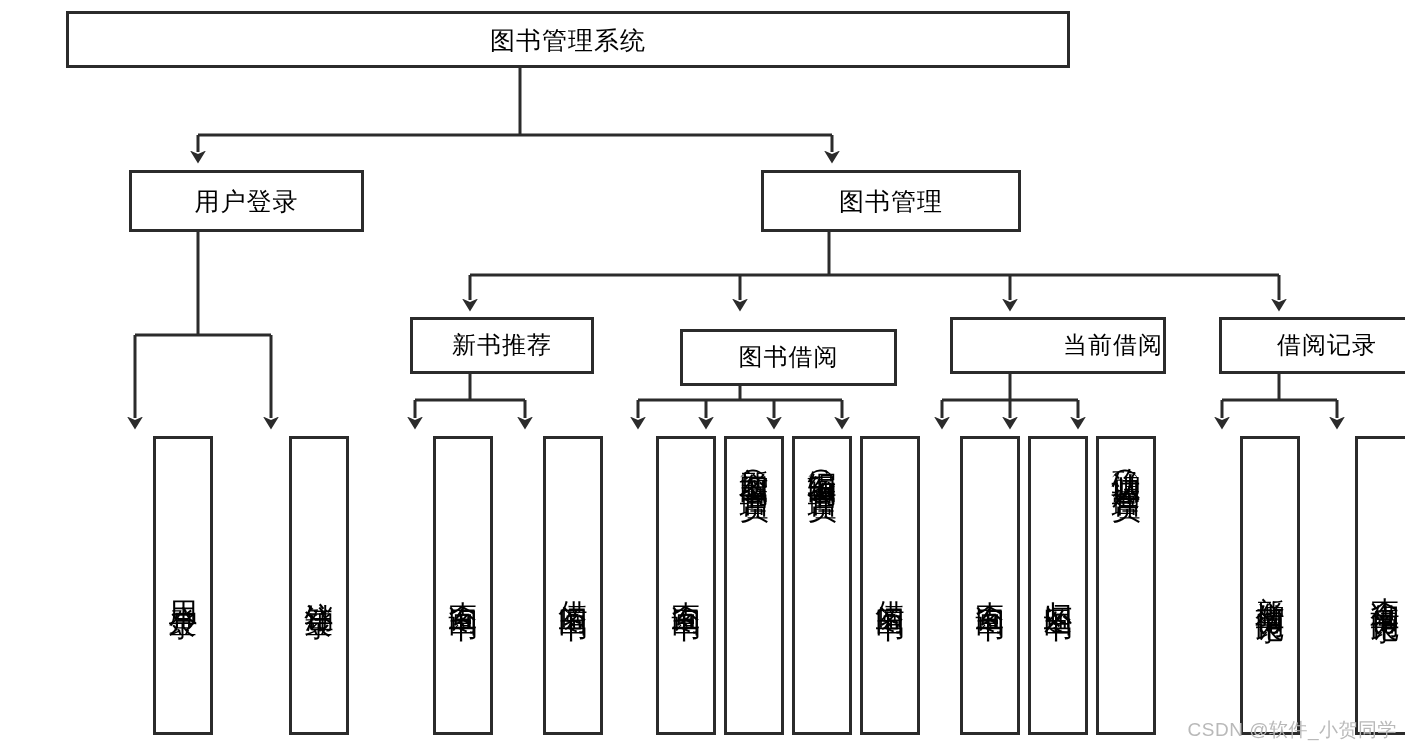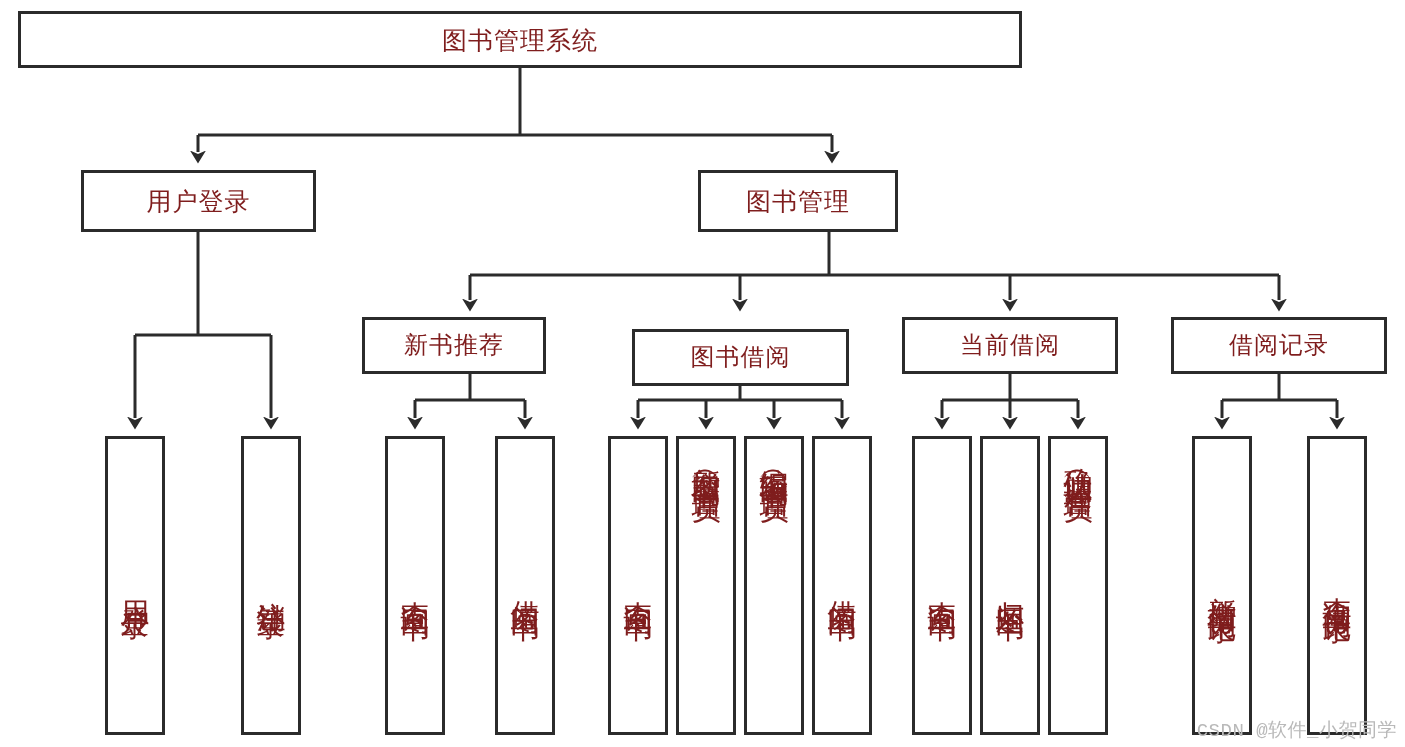--- a/index.html
+++ b/index.html
@@ -19,21 +19,22 @@
     overflow: hidden;
   }
   .node {
     position: absolute;
     box-sizing: border-box;
     border: 3px solid #2b2b2b;
     background: #ffffff;
     display: flex;
     align-items: center;
     justify-content: center;
-    color: #7f1d1d;
+    color: #000000;
+    margin-left: 48px;
   }
   .node .label {
     letter-spacing: 1px;
     line-height: 1.12;
     text-align: center;
     white-space: pre;
   }
   .node.root .label { font-size: 25px; }
   .node.lvl2 .label { font-size: 25px; }
   .node.lvl3 .label { font-size: 24px; }
@@ -69,21 +70,20 @@
   .arrowhead { fill: #2b2b2b; }
 
   .watermark {
     position: absolute;
     right: 8px;
     bottom: 4px;
     font-size: 19px;
     color: #b9b9b9;
     letter-spacing: 0.5px;
     white-space: nowrap;
-    font-family: Liberation Mono, monospace;
   }
 </style>
 </head>
 <body>
 
 <div id="canvas">
 
   <svg class="links" viewBox="0 0 1405 747">
     <defs>
       <marker id="ah" markerWidth="14" markerHeight="16" refX="1.5" refY="8" orient="auto" markerUnits="userSpaceOnUse">
@@ -133,31 +133,31 @@
     <path class="lnk" d="M1337,400 L1337,418" marker-end="url(#ah)"></path>
   </svg>
 
   <div class="node root" style="left:18px; top:11px; width:1004px; height:57px;">
     <span class="label">图书管理系统</span>
   </div>
 
   <div class="node lvl2" style="left:81px; top:170px; width:235px; height:62px;">
     <span class="label">用户登录</span>
   </div>
-  <div class="node lvl2" style="left:698px; top:170px; width:200px; height:62px;">
+  <div class="node lvl2" style="left:713px; top:170px; width:260px; height:62px;">
     <span class="label">图书管理</span>
   </div>
 
   <div class="node lvl3" style="left:362px; top:317px; width:184px; height:57px;">
     <span class="label">新书推荐</span>
   </div>
   <div class="node lvl3" style="left:632px; top:329px; width:217px; height:57px;">
     <span class="label">图书借阅</span>
   </div>
-  <div class="node lvl3" style="left:902px; top:317px; width:216px; height:57px;">
+  <div class="node lvl3" style="left:902px; top:317px; width:216px; height:57px;justify-content:flex-end;">
     <span class="label">当前借阅</span>
   </div>
   <div class="node lvl3" style="left:1171px; top:317px; width:216px; height:57px;">
     <span class="label">借阅记录</span>
   </div>
 
   <div class="node leaf center" style="left:105px; top:436px; width:60px; height:299px;">
     <span class="label">用户登录</span>
   </div>
   <div class="node leaf center" style="left:241px; top:436px; width:60px; height:299px;">

